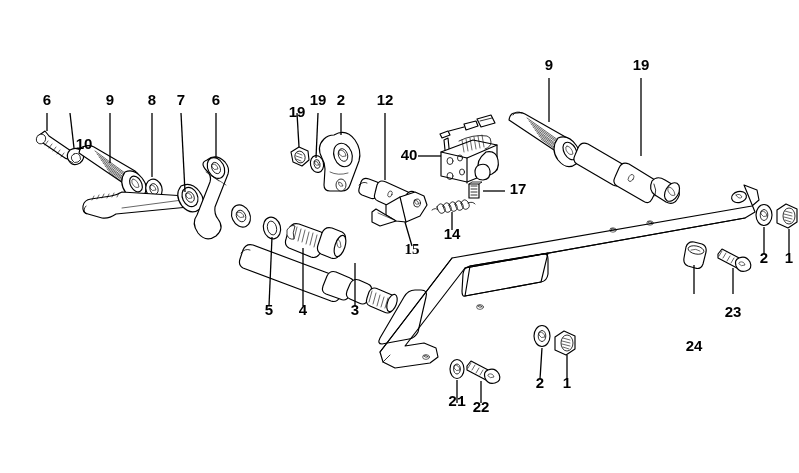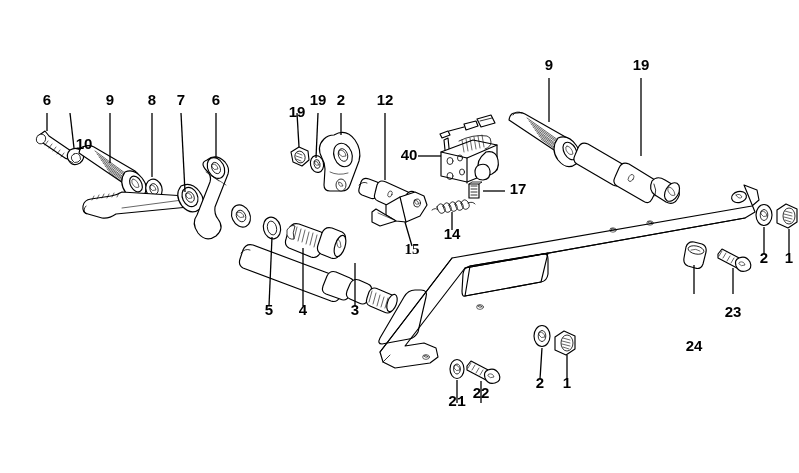--- a/index.html
+++ b/index.html
@@ -462,16 +462,16 @@
       <div class="callout-label" style="left: 269px; top: 317px;">5</div>
       <div class="callout-label" style="left: 303px; top: 317px;">4</div>
       <div class="callout-label" style="left: 355px; top: 317px;">3</div>
       <div class="callout-label" style="left: 694px; top: 305px; margin-top: 48px;">24</div>
       <div class="callout-label" style="left: 733px; top: 319px;">23</div>
       <div class="callout-label" style="left: 764px; top: 265px;">2</div>
       <div class="callout-label" style="left: 789px; top: 265px;">1</div>
       <div class="callout-label" style="left: 540px; top: 390px;">2</div>
       <div class="callout-label" style="left: 567px; top: 390px;">1</div>
       <div class="callout-label" style="left: 457px; top: 410px; font-family: Liberation Mono, monospace;">21</div>
-      <div class="callout-label" style="left: 481px; top: 400px;">22</div>
+      <div class="callout-label" style="left: 481px; top: 414px;">22</div>
     </div>
 
 </div>
 
 </body></html>

